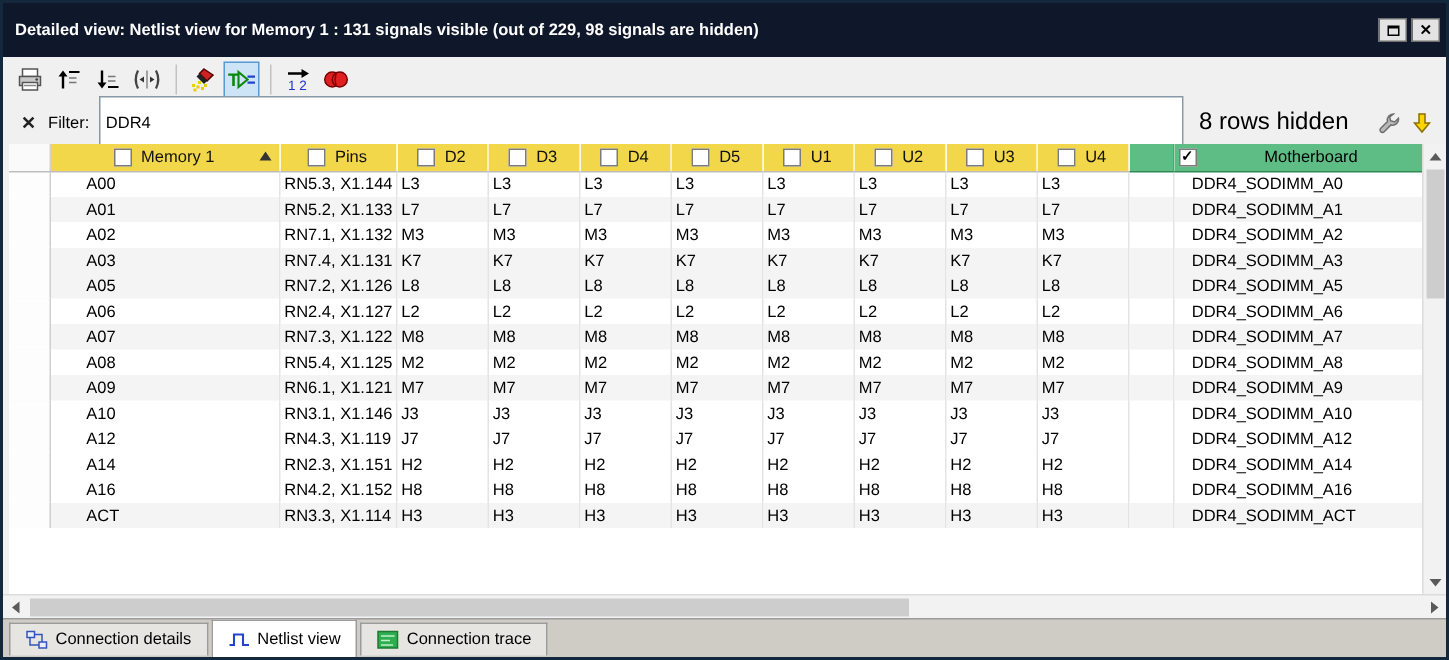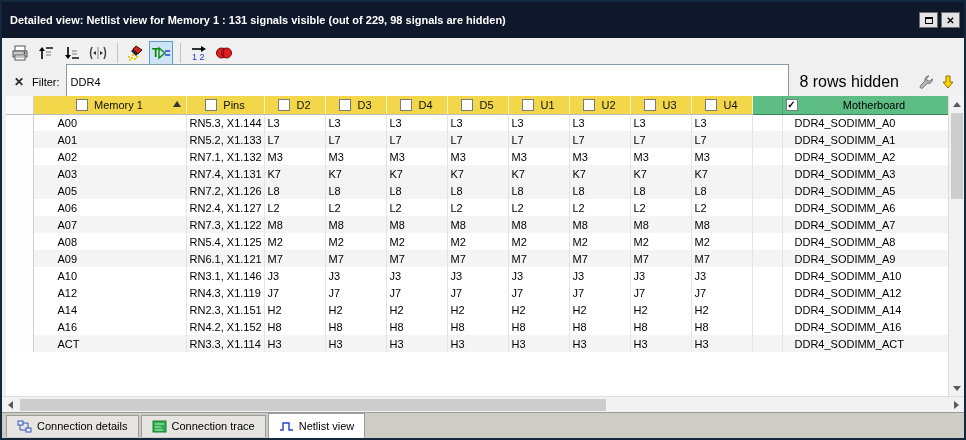--- a/index.html
+++ b/index.html
@@ -507,30 +507,30 @@
 
   <div class="tabbar">
     <span class="tab">
       <svg width="15" height="13" viewBox="0 0 15 13">
         <rect x="1" y="1" width="5" height="4" fill="#e8eeff" stroke="#3355bb"></rect>
         <rect x="9" y="8" width="5" height="4" fill="#e8eeff" stroke="#3355bb"></rect>
         <path d="M6 3 H11 V8 M3 5 V10 H9" fill="none" stroke="#3355bb"></path>
       </svg>
       <span>Connection details</span>
     </span>
+    <span class="tab active">
+      <svg width="15" height="13" viewBox="0 0 15 13">
+        <path d="M1 10 H4 V3 H10 V10 H14" fill="none" stroke="#2244cc" stroke-width="1.4"></path>
+      </svg>
+      <span>Netlist view</span>
+    </span>
     <span class="tab">
       <svg width="15" height="13" viewBox="0 0 15 13">
         <rect x="1" y="1" width="13" height="11" fill="#2fae4f" stroke="#1c7a35"></rect>
         <line x1="3" y1="4" x2="12" y2="4" stroke="#bff0c8"></line>
         <line x1="3" y1="7" x2="9" y2="7" stroke="#bff0c8"></line>
         <line x1="3" y1="10" x2="11" y2="10" stroke="#bff0c8"></line>
       </svg>
       <span>Connection trace</span>
     </span>
-    <span class="tab active">
-      <svg width="15" height="13" viewBox="0 0 15 13">
-        <path d="M1 10 H4 V3 H10 V10 H14" fill="none" stroke="#2244cc" stroke-width="1.4"></path>
-      </svg>
-      <span>Netlist view</span>
-    </span>
   </div>
 
 </div>
 
 </body></html>

